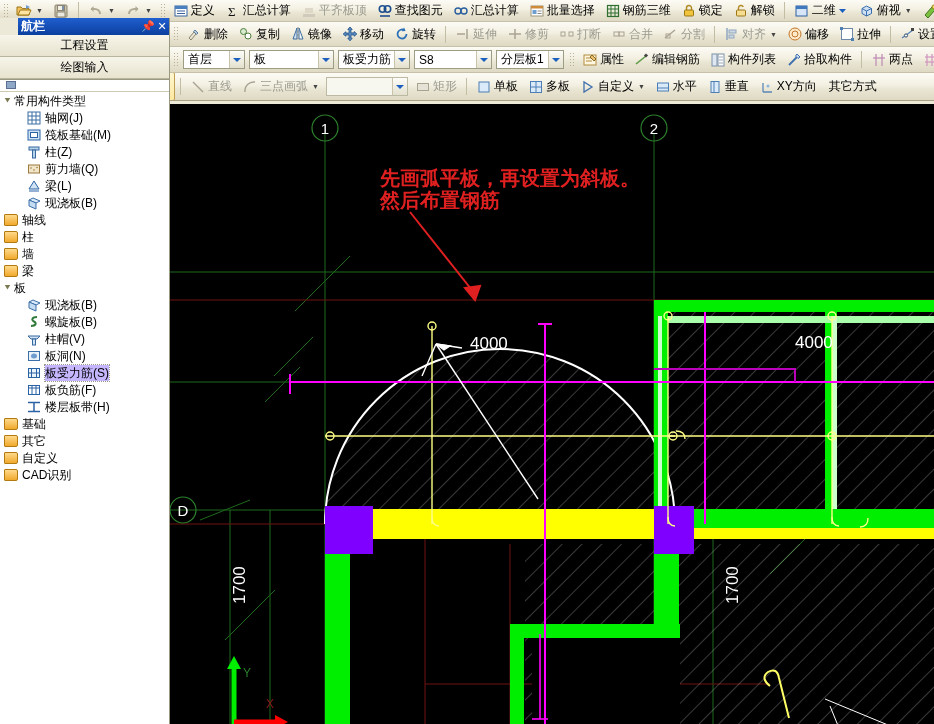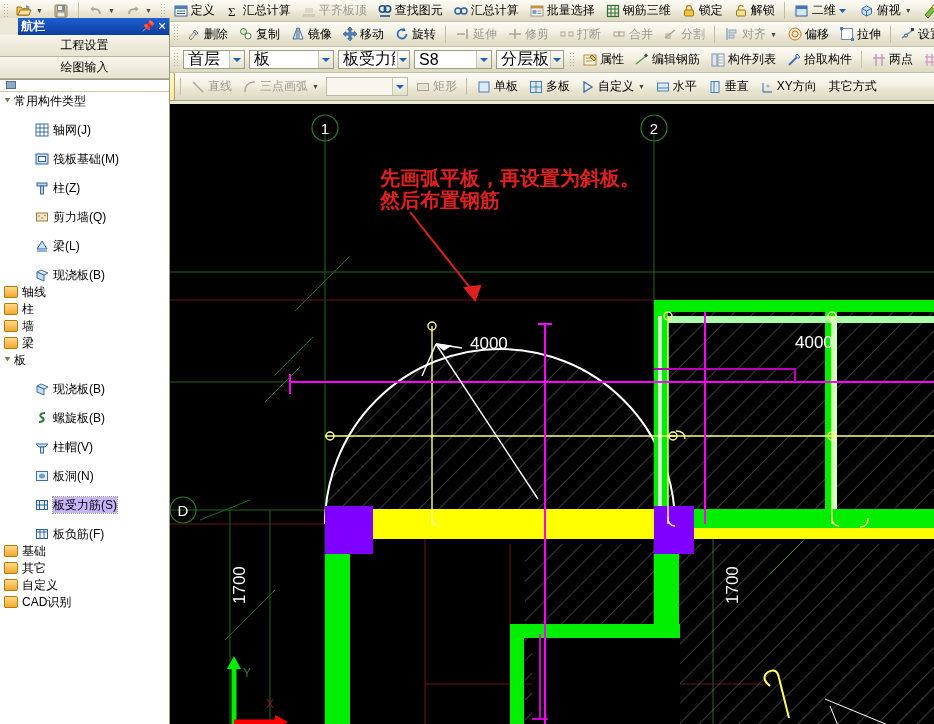--- a/index.html
+++ b/index.html
@@ -43,21 +43,21 @@
   .caret { font-size: 7px; margin-left: 4px; color: #444; }
 
   
   .ico { width: 16px; height: 16px; display:inline-block; position: relative; flex:0 0 auto; }
   .ico svg { display:block; }
 
   
   .combo {
     display: inline-flex; align-items: center; justify-content: space-between;
     height: 19px; background: #fff; border: 1px solid #9d9d83;
-    margin: 0 2px; padding: 0 0 0 4px; font-size: 16px; color: #000;
+    margin: 0 2px; padding: 0 0 0 4px; font-size: 12px; color: #000;
     flex: 0 0 auto;
   }
   .combo .cv { overflow: hidden; white-space: nowrap; }
   .combo .cbtn {
     width: 15px; height: 17px; margin-left: 2px;
     background: linear-gradient(to bottom,#fdfdfa,#e3e0cd);
     border-left: 1px solid #c9c3ab;
     display:flex; align-items:center; justify-content:center;
   }
   .cbtn::after {
@@ -96,21 +96,21 @@
     background:#fff; border-top:1px solid #9a9a82;
     overflow:hidden;
   }
   .tstub { height: 11px; border-bottom: 1px solid #cfcab2; background:#fff; }
   .tstub .sq { width:10px;height:8px;margin:1px 0 0 6px;background:#8fa8c8;border:1px solid #5a6f92; }
 
   .tnode {
     display:flex; align-items:center; height:17px; font-size:12px; color:#000;
     white-space:nowrap; padding-left:2px;
   }
-  .tnode.child { padding-left: 24px; margin-top: 12px; }
+  .tnode.child { padding-left: 16px; }
   .tnode.sel .txt { background:#c4b5fd; outline:1px dotted #9a9a8a; }
   .tnode .dots {
     width:10px; height:17px; flex:0 0 auto;
     background-image: radial-gradient(#9aa7bb 45%, transparent 47%);
     background-size:2px 2px; background-position:4px 0;
   }
   .tnode .ti { width:16px; height:16px; margin-right:3px; flex:0 0 auto; }
   .tnode .txt { line-height:16px; }
   .folder {
     width:14px;height:12px;flex:0 0 auto;margin-right:4px;margin-left:2px;
@@ -806,20 +806,29 @@
           </div>
           <div class="tnode child">
             <span class="dots"></span>
             <span class="ti"><svg width="16" height="16" viewBox="0 0 16 16">
                 <rect x="2.5" y="3.5" width="11" height="9" fill="#fff" stroke="#2a63a5"></rect>
                 <line x1="6" y1="3.5" x2="6" y2="12.5" stroke="#2a63a5"></line>
                 <line x1="10" y1="3.5" x2="10" y2="12.5" stroke="#2a63a5"></line>
                 <line x1="2.5" y1="6" x2="13.5" y2="6" stroke="#2a63a5"></line>
               </svg></span>
             <span class="txt">板负筋(F)</span>
+          </div>
+          <div class="tnode child">
+            <span class="dots"></span>
+            <span class="ti"><svg width="16" height="16" viewBox="0 0 16 16">
+                <line x1="2" y1="3.5" x2="14" y2="3.5" stroke="#2a63a5" stroke-width="1.5"></line>
+                <line x1="2" y1="12.5" x2="14" y2="12.5" stroke="#2a63a5" stroke-width="1.5"></line>
+                <line x1="8" y1="3.5" x2="8" y2="12.5" stroke="#2a63a5" stroke-width="1.5"></line>
+              </svg></span>
+            <span class="txt">楼层板带(H)</span>
           </div>
           <div class="tnode">
             <span class="folder"></span>
             <span class="txt">基础</span>
           </div>
           <div class="tnode">
             <span class="folder"></span>
             <span class="txt">其它</span>
           </div>
           <div class="tnode">

